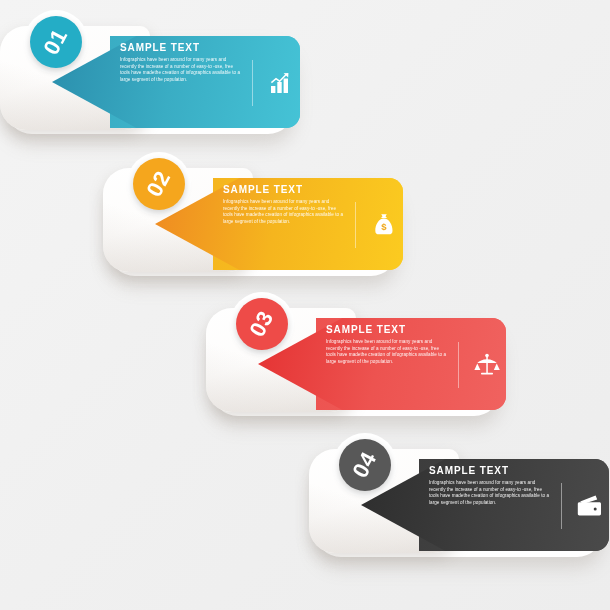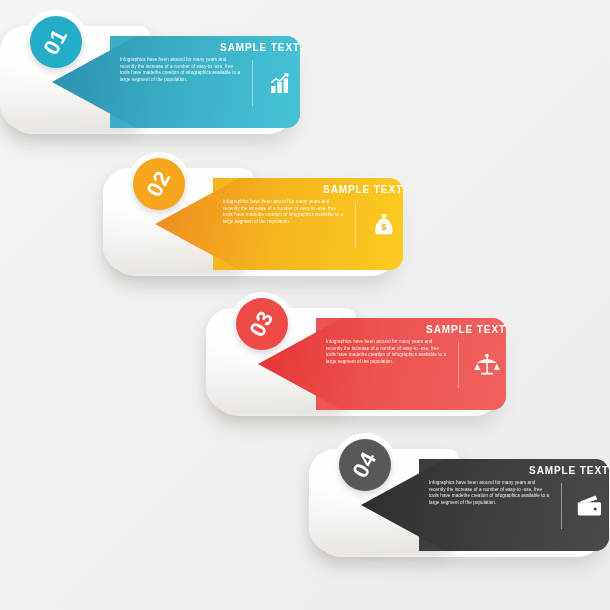--- a/index.html
+++ b/index.html
@@ -51,21 +51,21 @@
   
   .bodyround{
     position:absolute; left:110px; top:16px; width:190px; height:92px;
     border-radius:0 14px 14px 0;
   }
 
   
   .content{position:absolute;left:120px;top:22px;width:180px;height:84px;}
   .title{
     color:#ffffff; font-size:10px; letter-spacing:.9px; font-weight:700;
-    margin:0 0 4px 0; white-space:nowrap;text-align:right;
+    margin:0 0 4px 0; white-space:nowrap;
   }
   .desc{
     color:rgba(255,255,255,.93); font-size:4.6px; line-height:6.6px;
     width:122px; margin:0; letter-spacing:.05px;
   }
   .divider{
     position:absolute; left:132px; top:18px; width:1px; height:46px;
     background:rgba(255,255,255,.45);
   }
   .icon{

